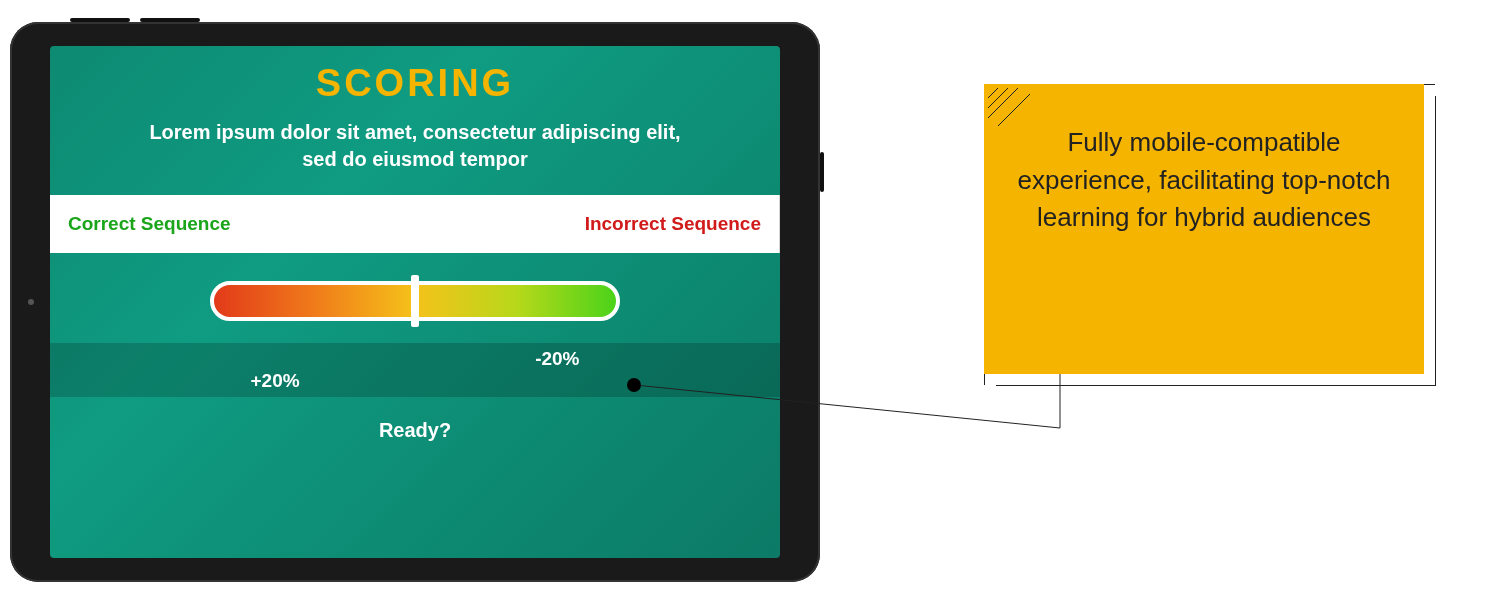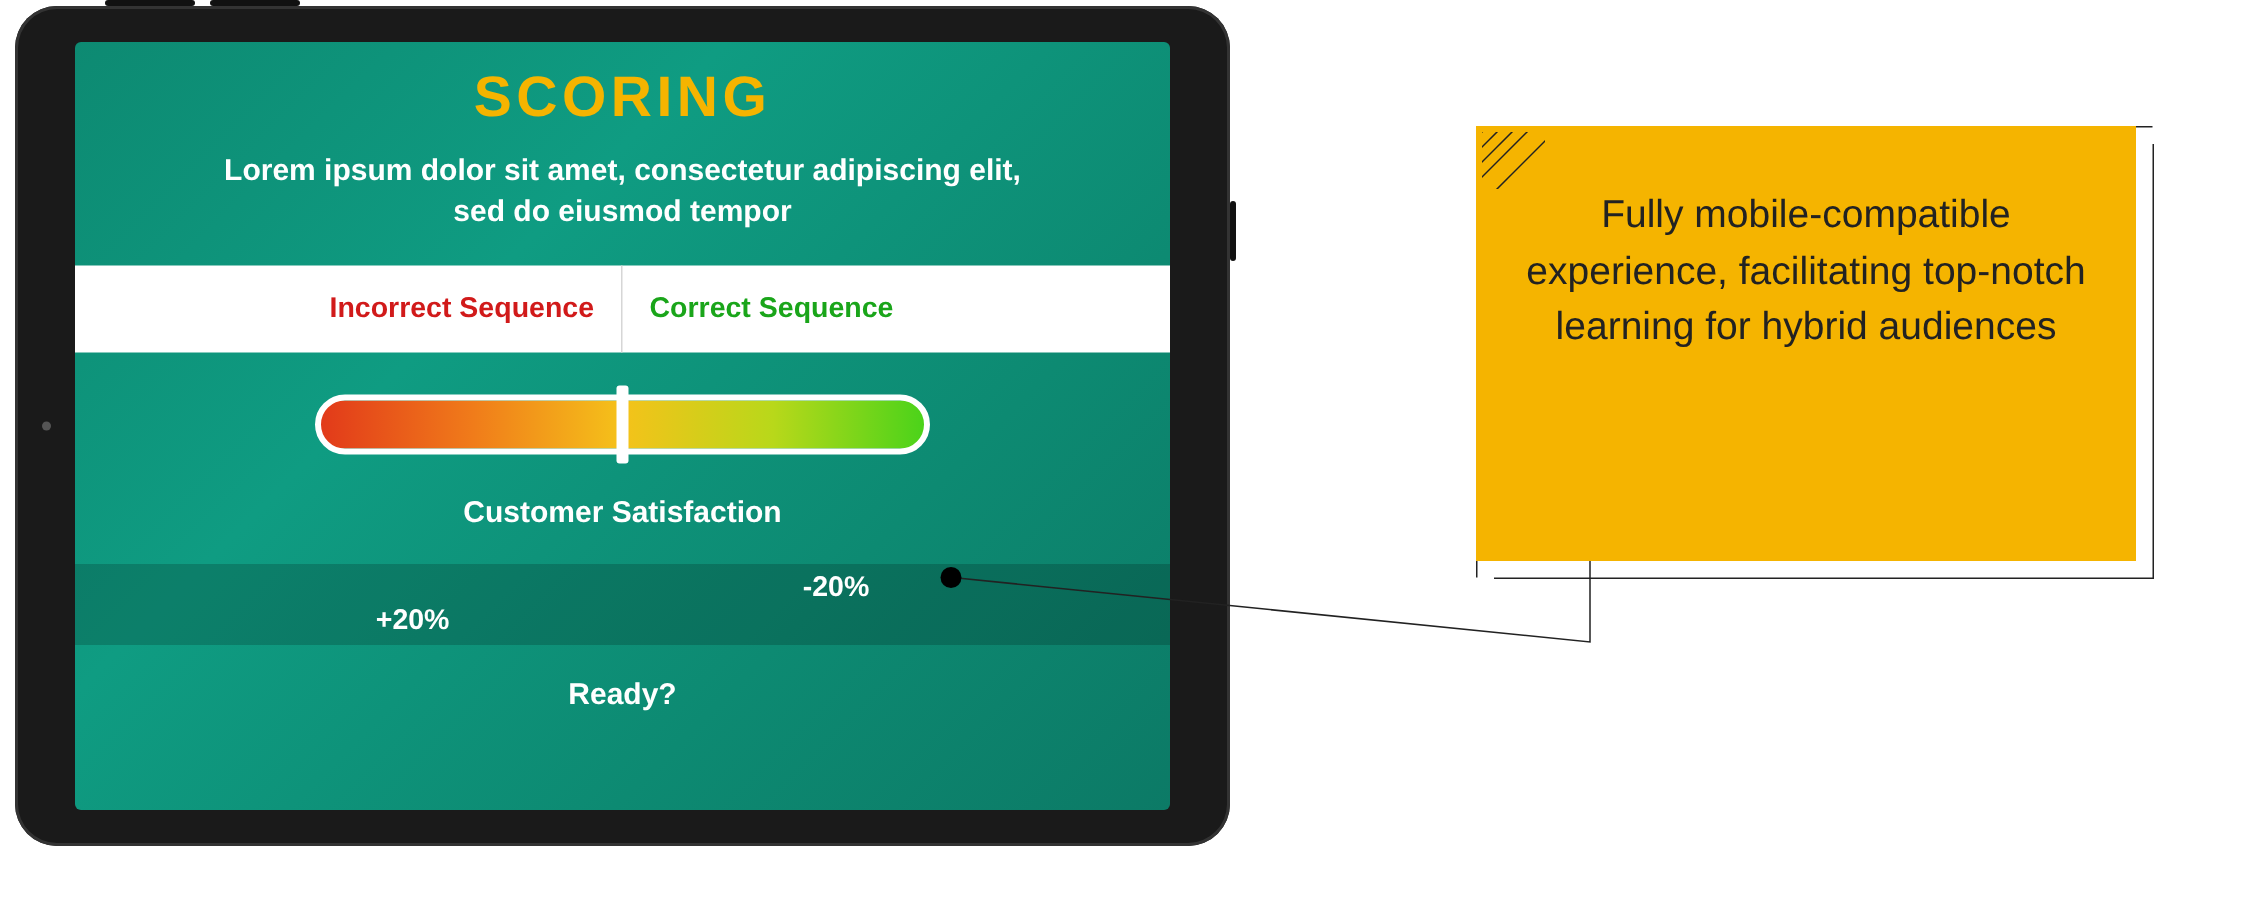--- a/index.html
+++ b/index.html
@@ -9,21 +9,21 @@
     background: #ffffff;
     font-family: Arial, Helvetica, sans-serif;
     position: relative;
     overflow: hidden;
   }
 
   
   .tablet {
     position: absolute;
     left: 10px;
-    top: 4px;
+    top: 22px;
     width: 810px;
     height: 560px;
     background: #1a1a1a;
     border-radius: 28px;
     padding: 24px 40px 24px 40px;
     box-shadow: inset 0 0 0 2px #333;
   }
   .tablet::before { 
     content: "";
     position: absolute;
@@ -238,29 +238,28 @@
 <div class="tablet">
   <div class="tablet-button-top1"></div>
   <div class="tablet-button-top2"></div>
   <div class="tablet-button-right"></div>
 
   <div class="screen">
     <div class="title">SCORING</div>
     <div class="subtitle">Lorem ipsum dolor sit amet, consectetur adipiscing elit, sed do eiusmod tempor</div>
 
     <div class="seq-row">
+      <div class="seq-cell seq-right">Correct Sequence</div>
       <div class="seq-cell seq-left">Incorrect Sequence</div>
-      <div class="seq-cell seq-right">Correct Sequence</div>
     </div>
 
     <div class="gauge">
       <div class="gauge-marker"></div>
     </div>
 
-    <div class="satisfaction">Customer Satisfaction</div>
 
     <div class="pct-bar">
       <div class="pct-left">-20%</div>
       <div class="pct-right">+20%</div>
     </div>
 
     <div class="ready">Ready?</div>
   </div>
 </div>
 

